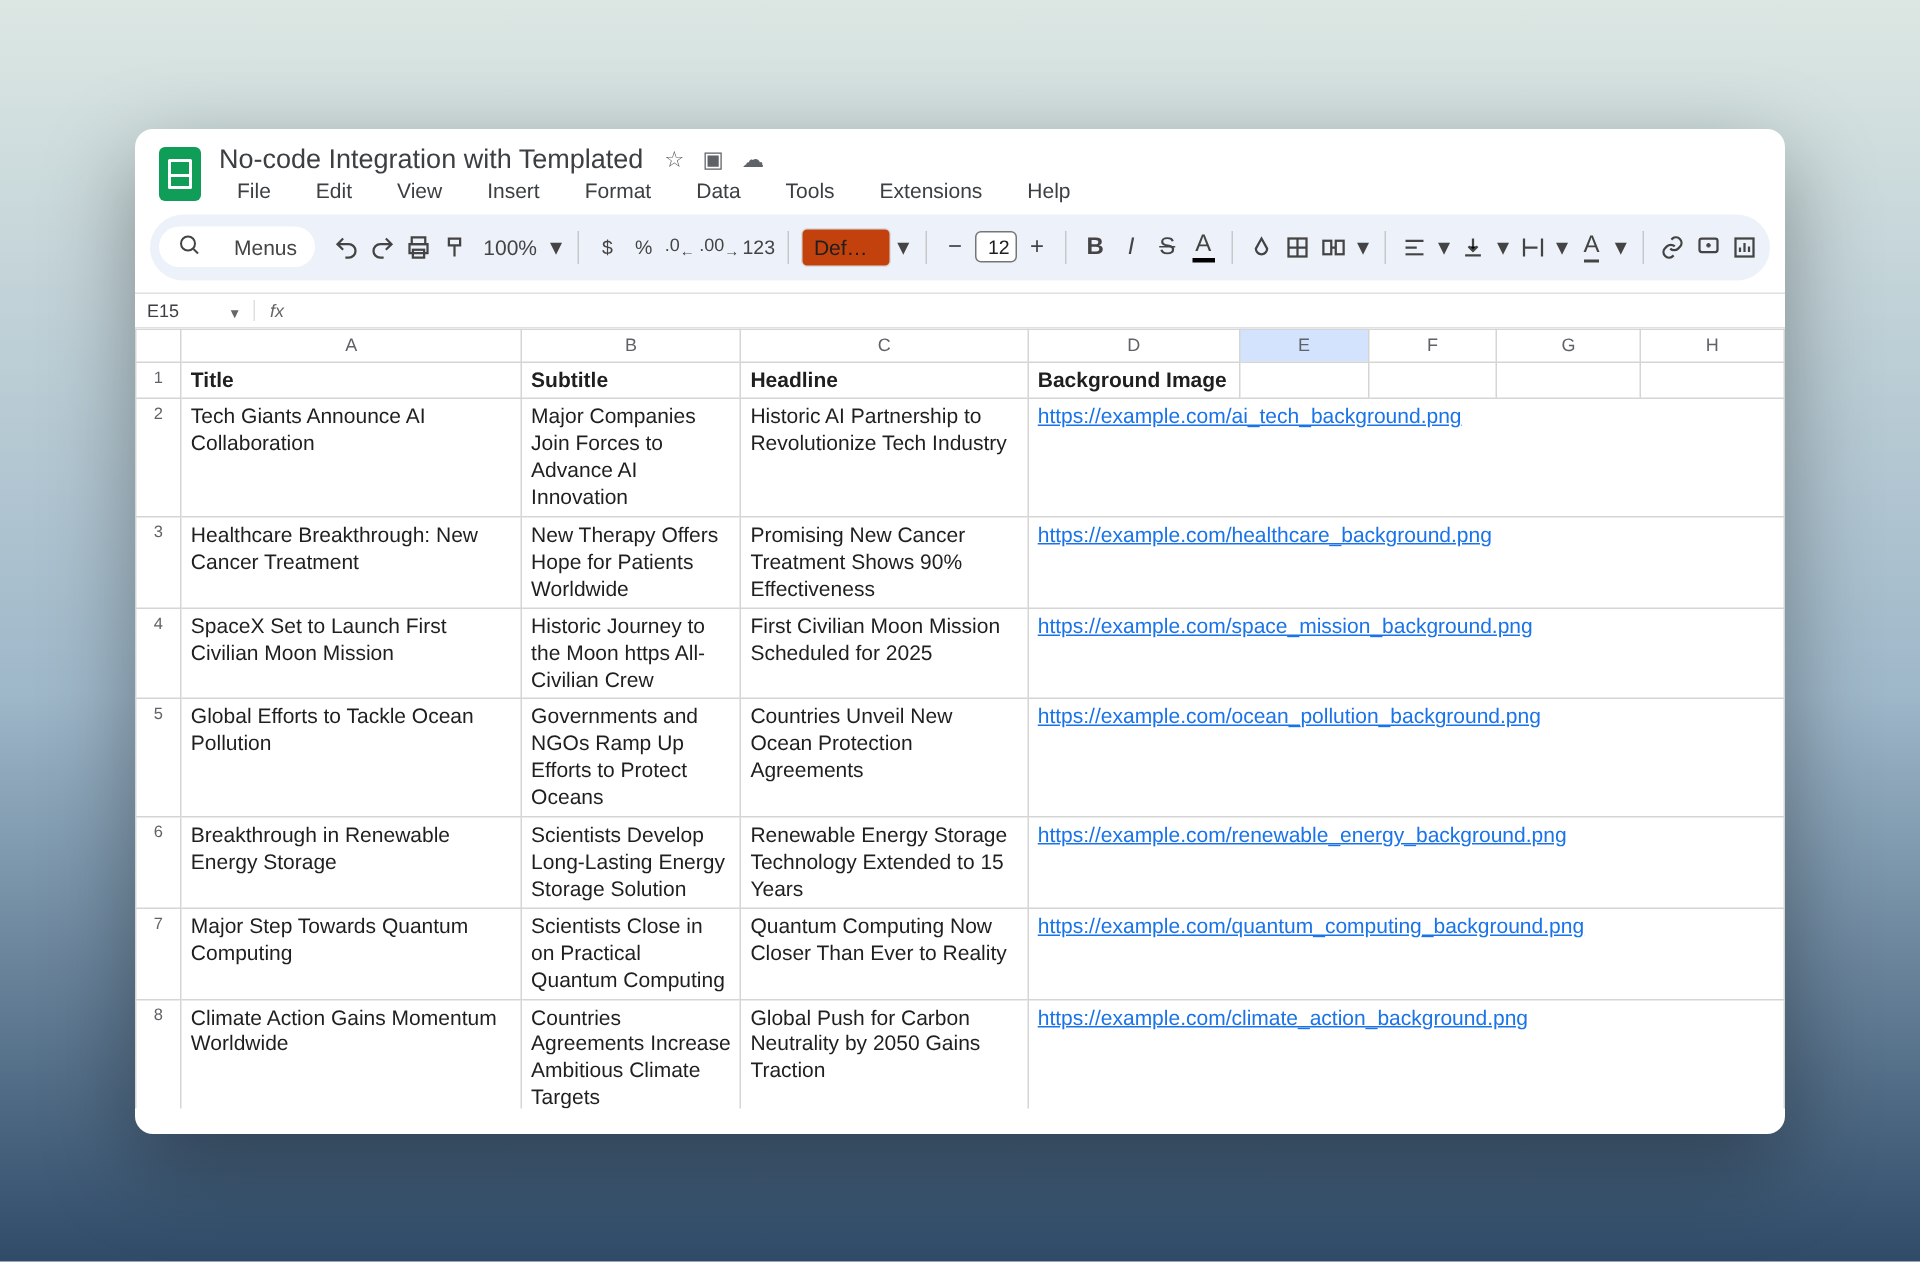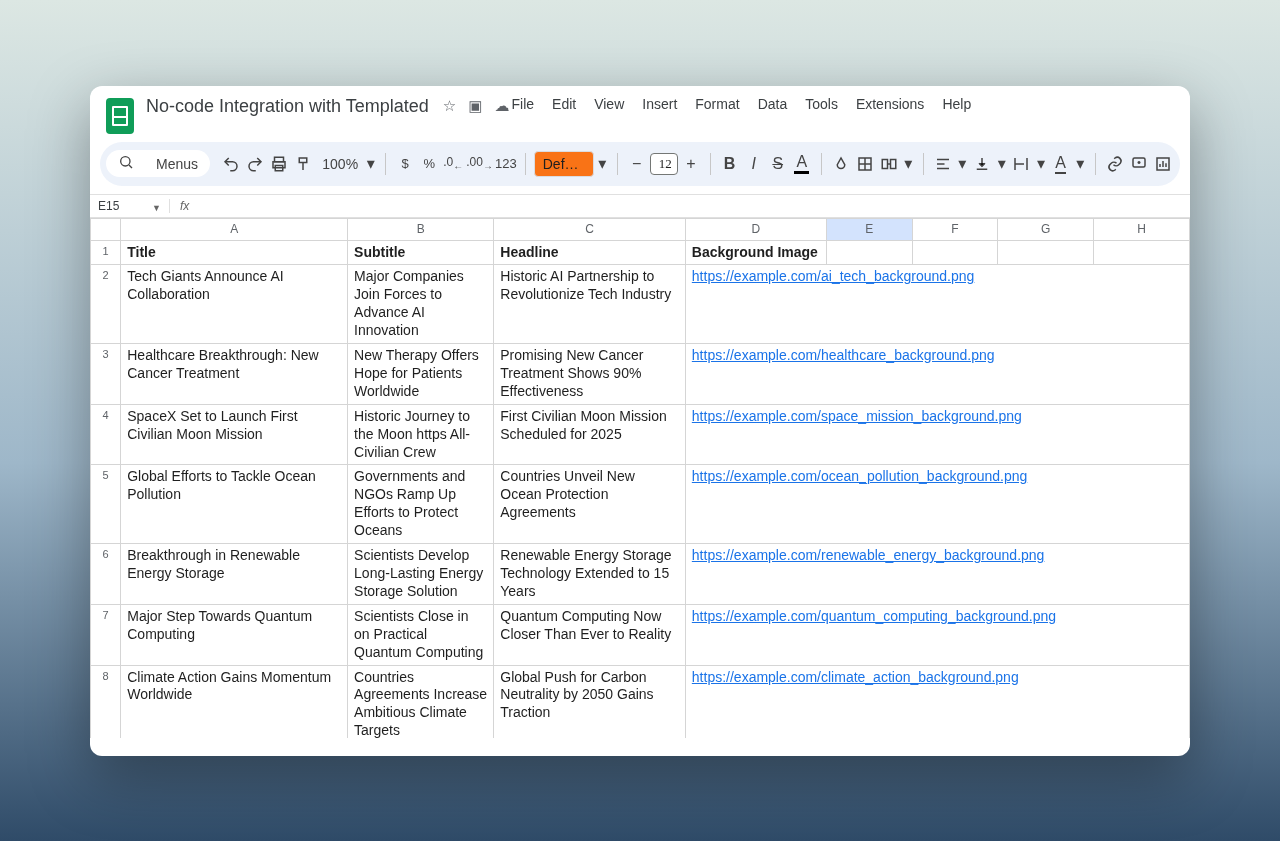--- a/index.html
+++ b/index.html
@@ -25,42 +25,42 @@
     background:#fff; border-radius:12px;
     box-shadow:0 20px 60px rgba(0,0,0,.35);
     position:relative; overflow:hidden;
   }
 
   
   .header { padding:10px 16px 4px 16px; display:flex; gap:12px; align-items:flex-start; }
   .logo { width:28px; height:36px; background:#0f9d58; border-radius:4px; position:relative; flex:0 0 auto; margin-top:2px;}
   .logo::after { content:""; position:absolute; inset:8px 6px 8px 6px; border:2px solid #fff; border-radius:1px; }
   .logo::before { content:""; position:absolute; left:8px; right:8px; top:50%; height:2px; background:#fff; }
-  .titleblock { display:flex; flex-direction:row; gap:2px; }
+  .titleblock { display:flex; flex-direction:column; gap:2px; }
   .titleline { display:flex; align-items:center; gap:14px; }
   .doc-title { font-size:18px; color:#3c4043; }
   .title-icons { display:flex; gap:12px; color:#5f6368; }
   .title-icons span { font-size:15px; cursor:pointer; }
   .menubar { display:flex; gap:18px; color:#3c4043; font-size:14px; }
-  .menubar span { cursor:pointer; }
+  .menubar span { cursor:pointer;margin-left:12px; }
 
   
   .toolbar {
     margin:4px 10px 8px 10px; padding:4px 6px;
     background:#edf2fa; border-radius:26px;
     display:flex; align-items:center; gap:2px;
     height:44px;
   }
   .tool { width:30px; height:30px; display:flex; align-items:center; justify-content:center;
           color:var(--toolbar-icon); border-radius:6px; cursor:pointer; }
   .tool svg { width:18px; height:18px; }
   .sep { width:1px; height:22px; background:#c7c7c7; margin:0 6px; }
   .search-chip { display:flex; align-items:center; gap:22px; background:#fff; border-radius:20px; padding:4px 12px; margin-right:8px; color:#444; font-size:14px;}
-  .size-box { border:1px solid #747775; border-radius:4px; padding:2px 8px; font-size:13px; min-width:28px; text-align:center; background:#fff;font-family:Liberation Serif, serif;}
-  .font-box { border:1px solid #dadce0; border-radius:4px; padding:4px 8px; font-size:14px; background:#f97316; min-width:60px; max-width:70px; overflow:hidden; white-space:nowrap; text-overflow:ellipsis;}
+  .size-box { border:1px solid #747775; border-radius:4px; padding:2px 8px; font-size:13px; min-width:28px; text-align:center; background:#fff;}
+  .font-box { border:1px solid #dadce0; border-radius:4px; padding:4px 8px; font-size:14px; background:#c2410c; min-width:60px; max-width:70px; overflow:hidden; white-space:nowrap; text-overflow:ellipsis;}
   .tool.drop {width:18px;}
   .zoom { font-size:14px; color:#444; }
   .tool-txt { font-size:13px; color:#444;}
 
   
   .fx-row { display:flex; align-items:center; border-top:1px solid var(--border); border-bottom:1px solid var(--border); height:24px; font-size:12px; }
   .namebox { width:80px; padding:0 8px; color:#3c4043; border-right:1px solid var(--border); display:flex; align-items:flex-end; gap:6px;}
   .namebox-dd { font-size:9px; color:#666; margin-left:auto;}
   .fx { padding:0 10px; font-style:italic; color:#666; }
 

